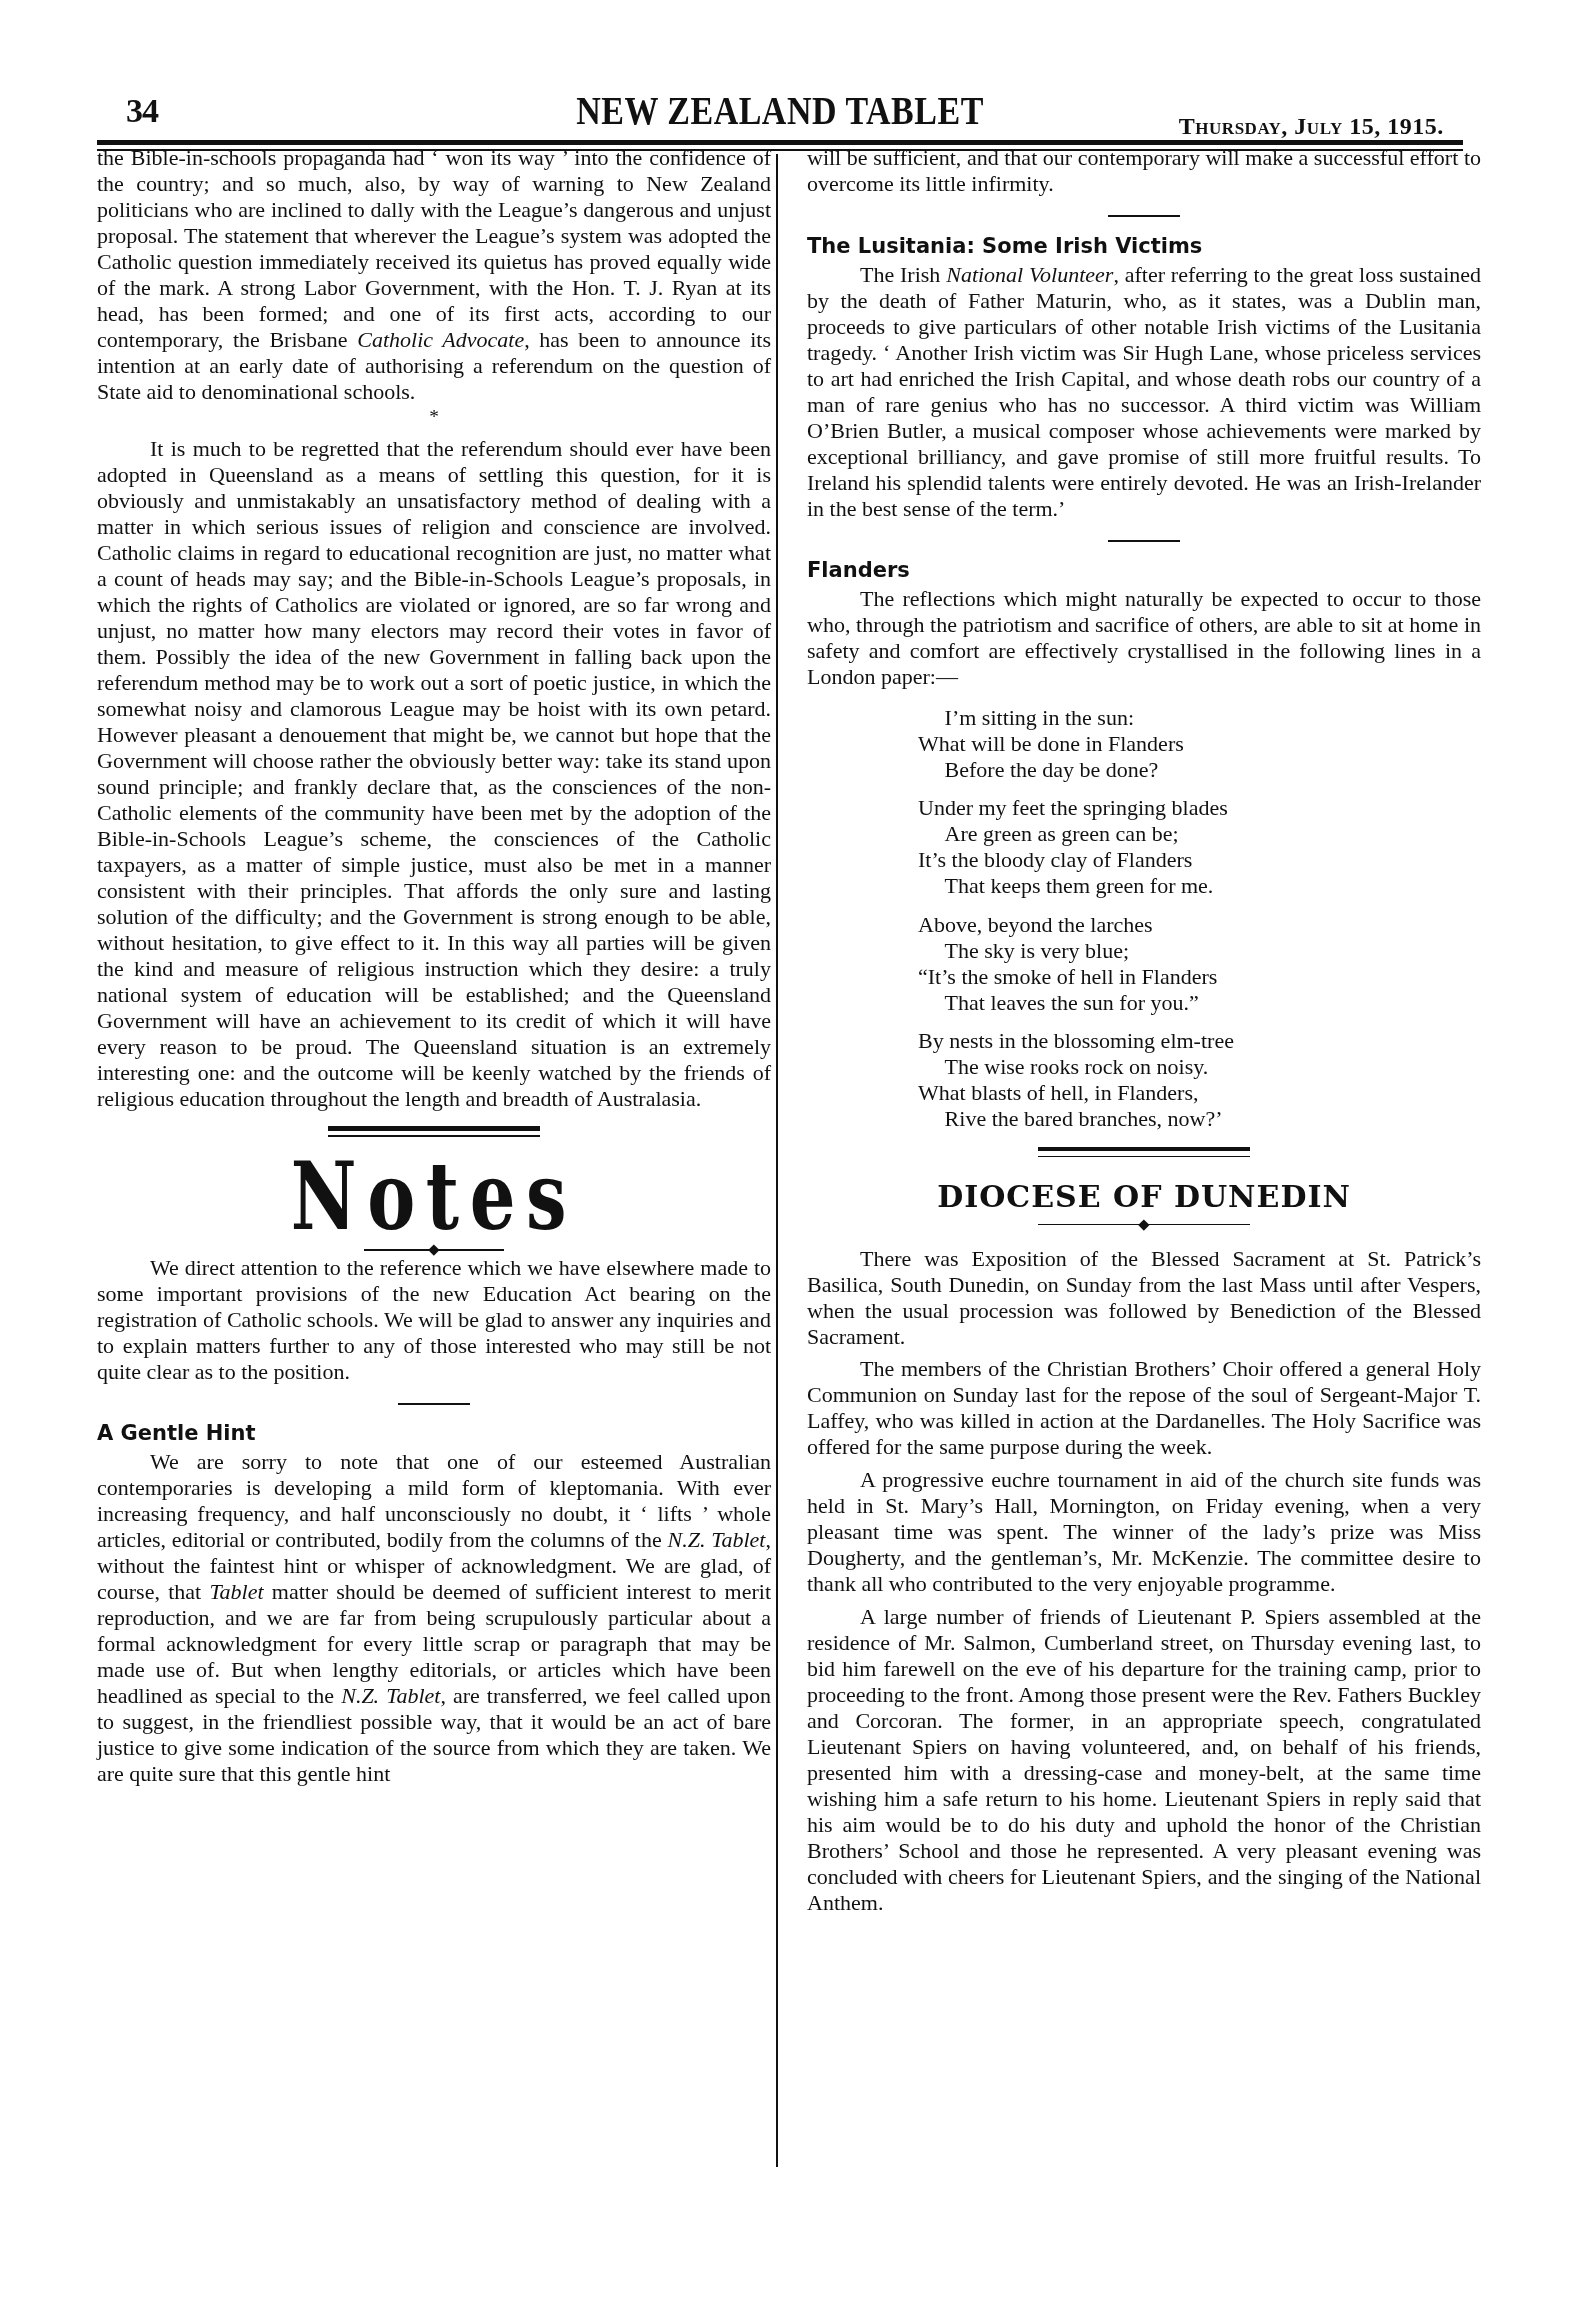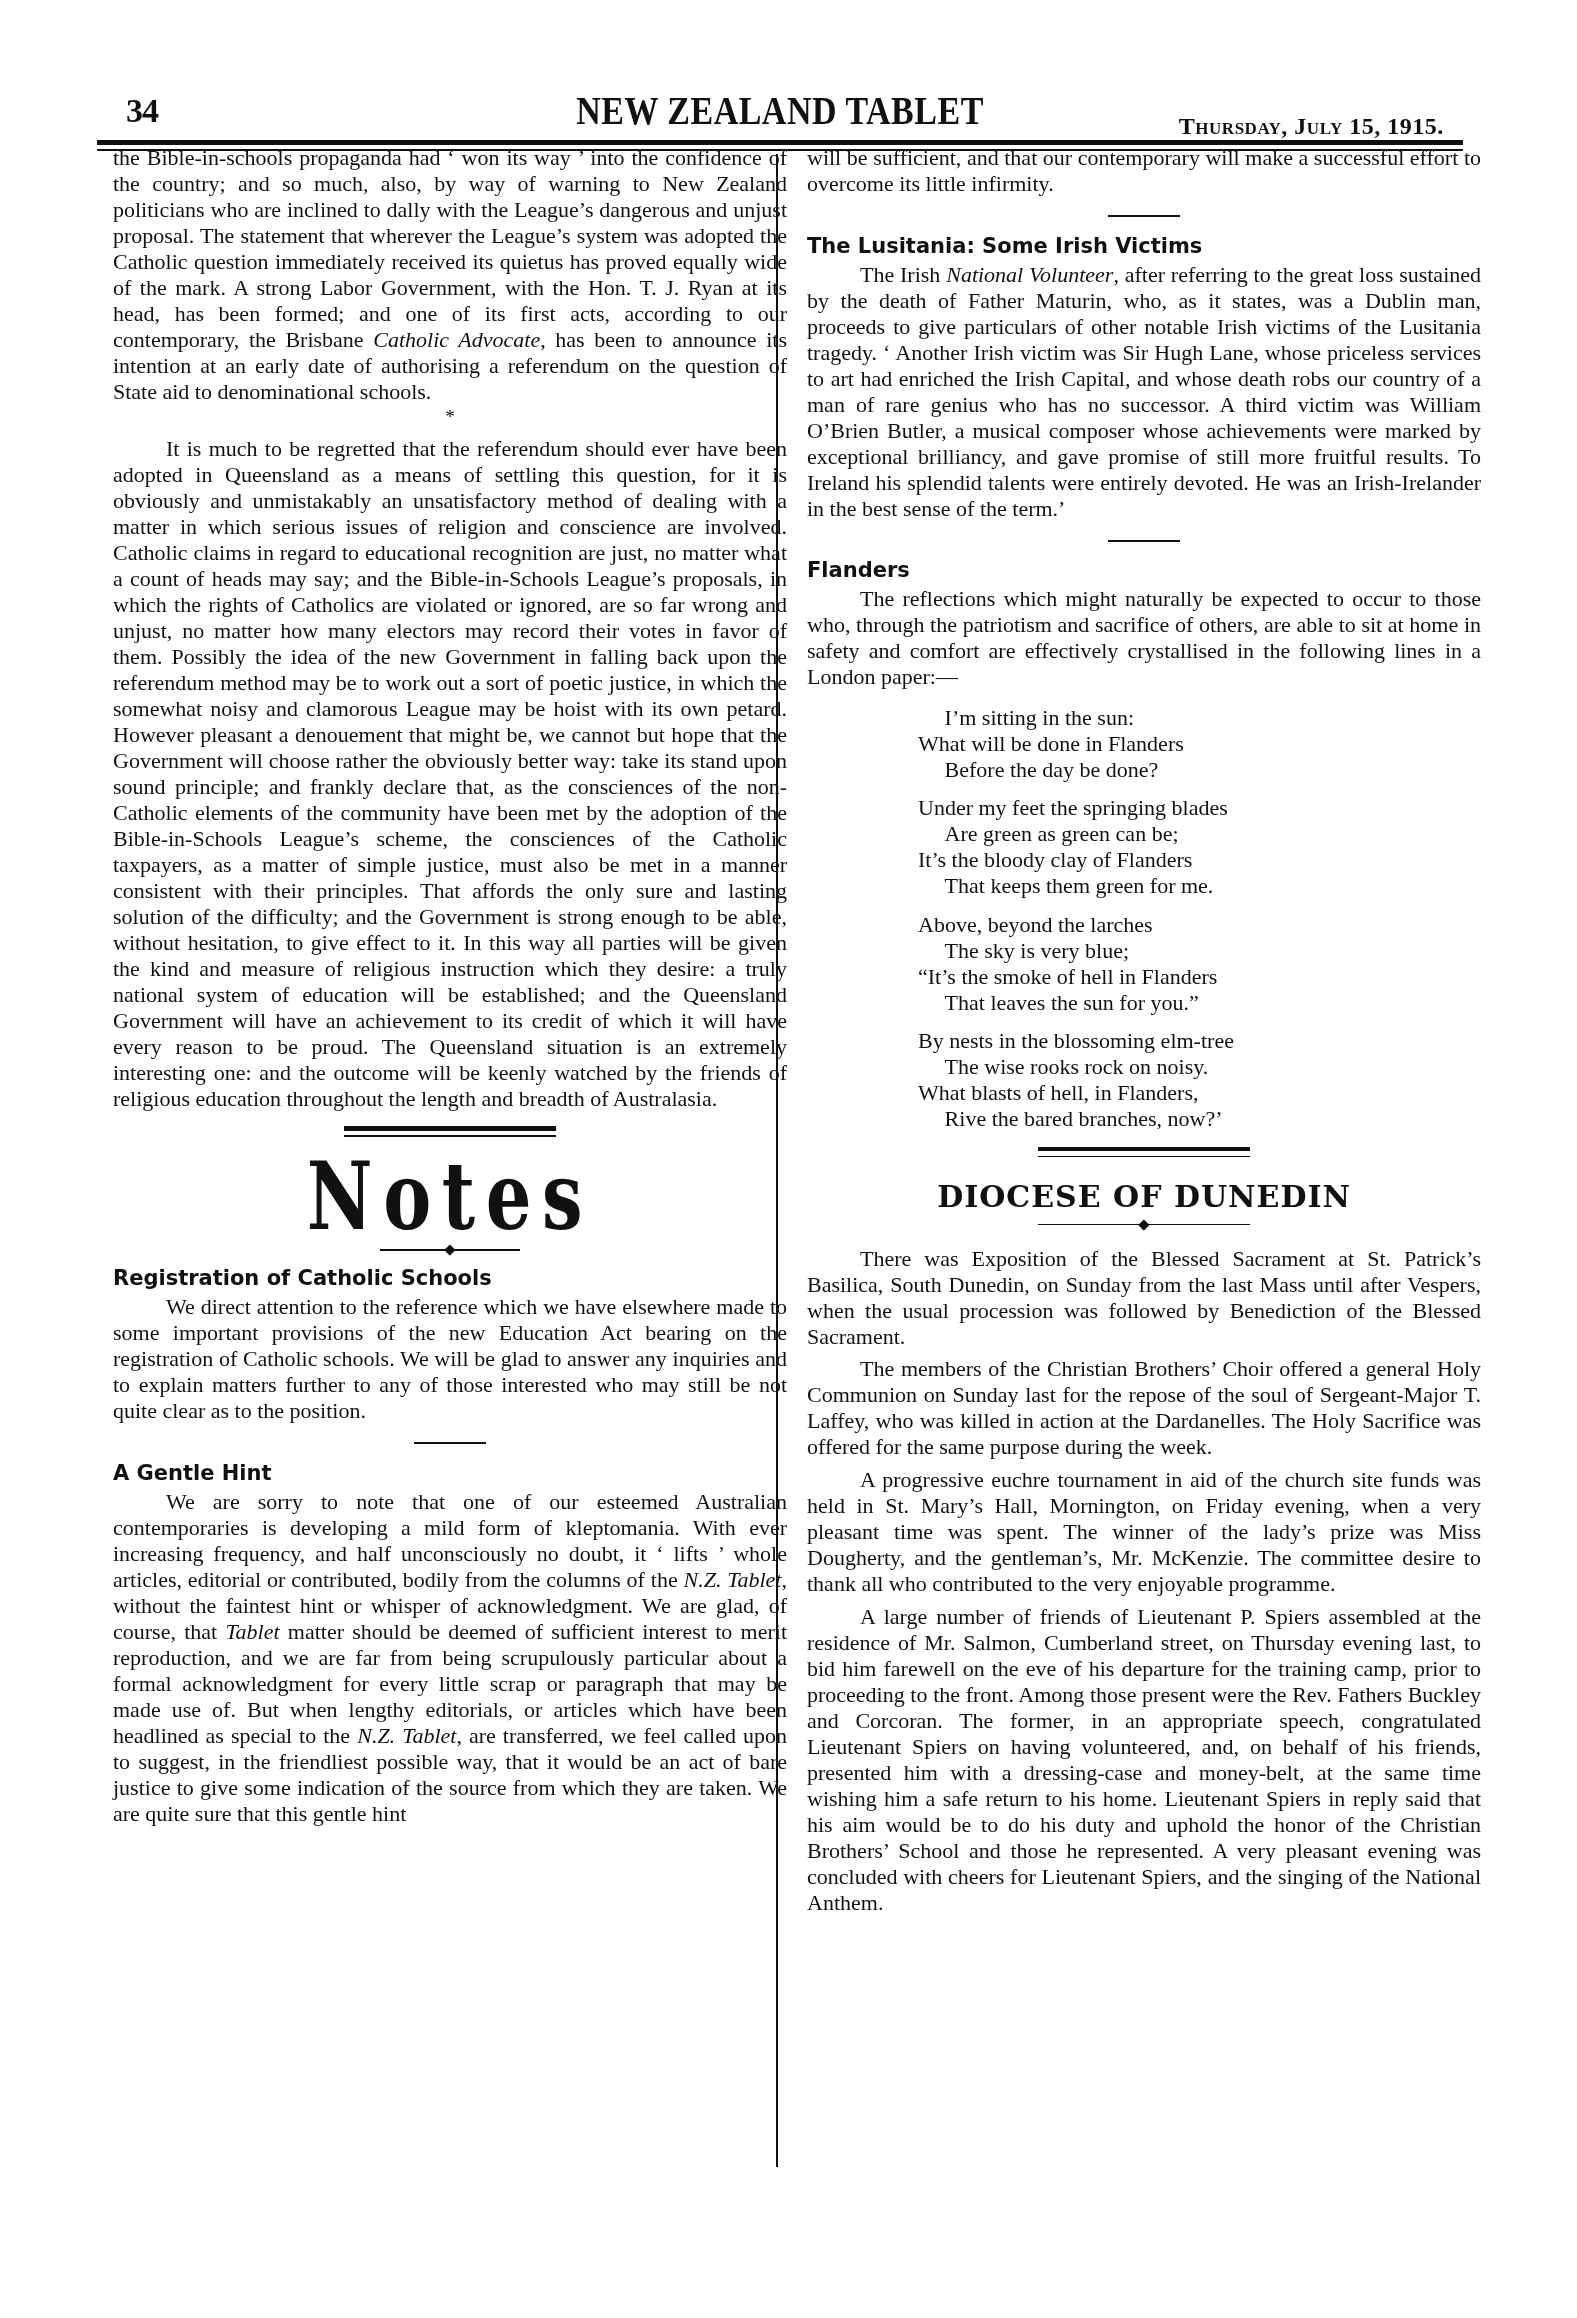--- a/index.html
+++ b/index.html
@@ -9,21 +9,21 @@
   }
   .masthead { position: absolute; left: 97px; top: 92px; width: 1366px; height: 39px; }
   .masthead .pageno { position: absolute; left: 29px; top: 0; font-size: 34px; font-weight: bold; letter-spacing: -1px; }
   .masthead .title { position: absolute; left: 0; right: 0; top: 0; text-align: center; font-size: 34px; font-weight: bold; letter-spacing: 0.5px; transform: scaleY(1.15); }
   .masthead .date { position: absolute; right: 19.3px; top: 6.8px; font-size: 24px; font-variant: small-caps; font-weight: bold; letter-spacing: 0.5px; margin-top: 14px; }
   .rule-top { position: absolute; left: 97px; width: 1366px; top: 140px; height: 4.8px; background: #111; }
   .rule-top2 { position: absolute; left: 97px; width: 1366px; top: 149px; height: 2.4px; background: #111; }
   .col-divider { position: absolute; left: 776px; top: 154px; width: 1.9px; height: 2013px; background: #111; }
 
   .col { position: absolute; top: 145px; font-size: 22px; line-height: 26px; text-align: justify; }
-  .col.left { left: 113px; width: 674px; }
+  .col.left { left: 97px; width: 674px; }
   .col.right { left: 807px; width: 674px; }
   p { margin: 0; }
   p.indent { text-indent: 53px; }
   .gap-sm { height: 6.8px; }
   .star { text-align: center; font-size: 19.3px; line-height: 19.3px; margin: 1.9px 0 9.7px; }
   i { font-style: italic; }
 
   .short-rule { width: 72px; height: 1.9px; background: #111; margin: 18.3px auto 15.5px; }
   .double-rule { width: 212px; margin: 14.5px auto 0; }
   .double-rule .a { height: 4.3px; background: #111; }
@@ -68,21 +68,20 @@
       <div class="a"></div>
       <div class="b"></div>
     </div>
   <div class="notes-title">Notes</div>
   <div class="diamond-rule small">
       <div class="line"></div>
       <div class="dia"></div>
     </div>
 
   <article>
-    <h3 class="sec-head">Registration of Catholic Schools</h3>
     <p class="indent">We direct attention to the reference which we have elsewhere made to some important provisions of the new Education Act bearing on the registration of Catholic schools.  We will be glad to answer any inquiries and to explain matters further to any of those interested who may still be not quite clear as to the position.</p>
   </article>
 
   <div class="short-rule"></div>
 
   <article>
     <h3 class="sec-head first">A Gentle Hint</h3>
     <p class="indent"><span>We are sorry to note that one of our esteemed Australian contemporaries is developing a mild form of kleptomania.  With ever increasing frequency, and half unconsciously no doubt, it ‘ lifts ’ whole articles, editorial or contributed, bodily from the columns of the </span><i>N.Z. Tablet</i><span>, without the faintest hint or whisper of acknowledgment.  We are glad, of course, that </span><i>Tablet</i><span> matter should be deemed of sufficient interest to merit reproduction, and we are far from being scrupulously particular about a formal acknowledgment for every little scrap or paragraph that may be made use of.  But when lengthy editorials, or articles which have been headlined as special to the </span><i>N.Z. Tablet</i><span>, are transferred, we feel called upon to suggest, in the friendliest possible way, that it would be an act of bare justice to give some indication of the source from which they are taken.  We are quite sure that this gentle hint</span></p>
   </article>
 </section>

